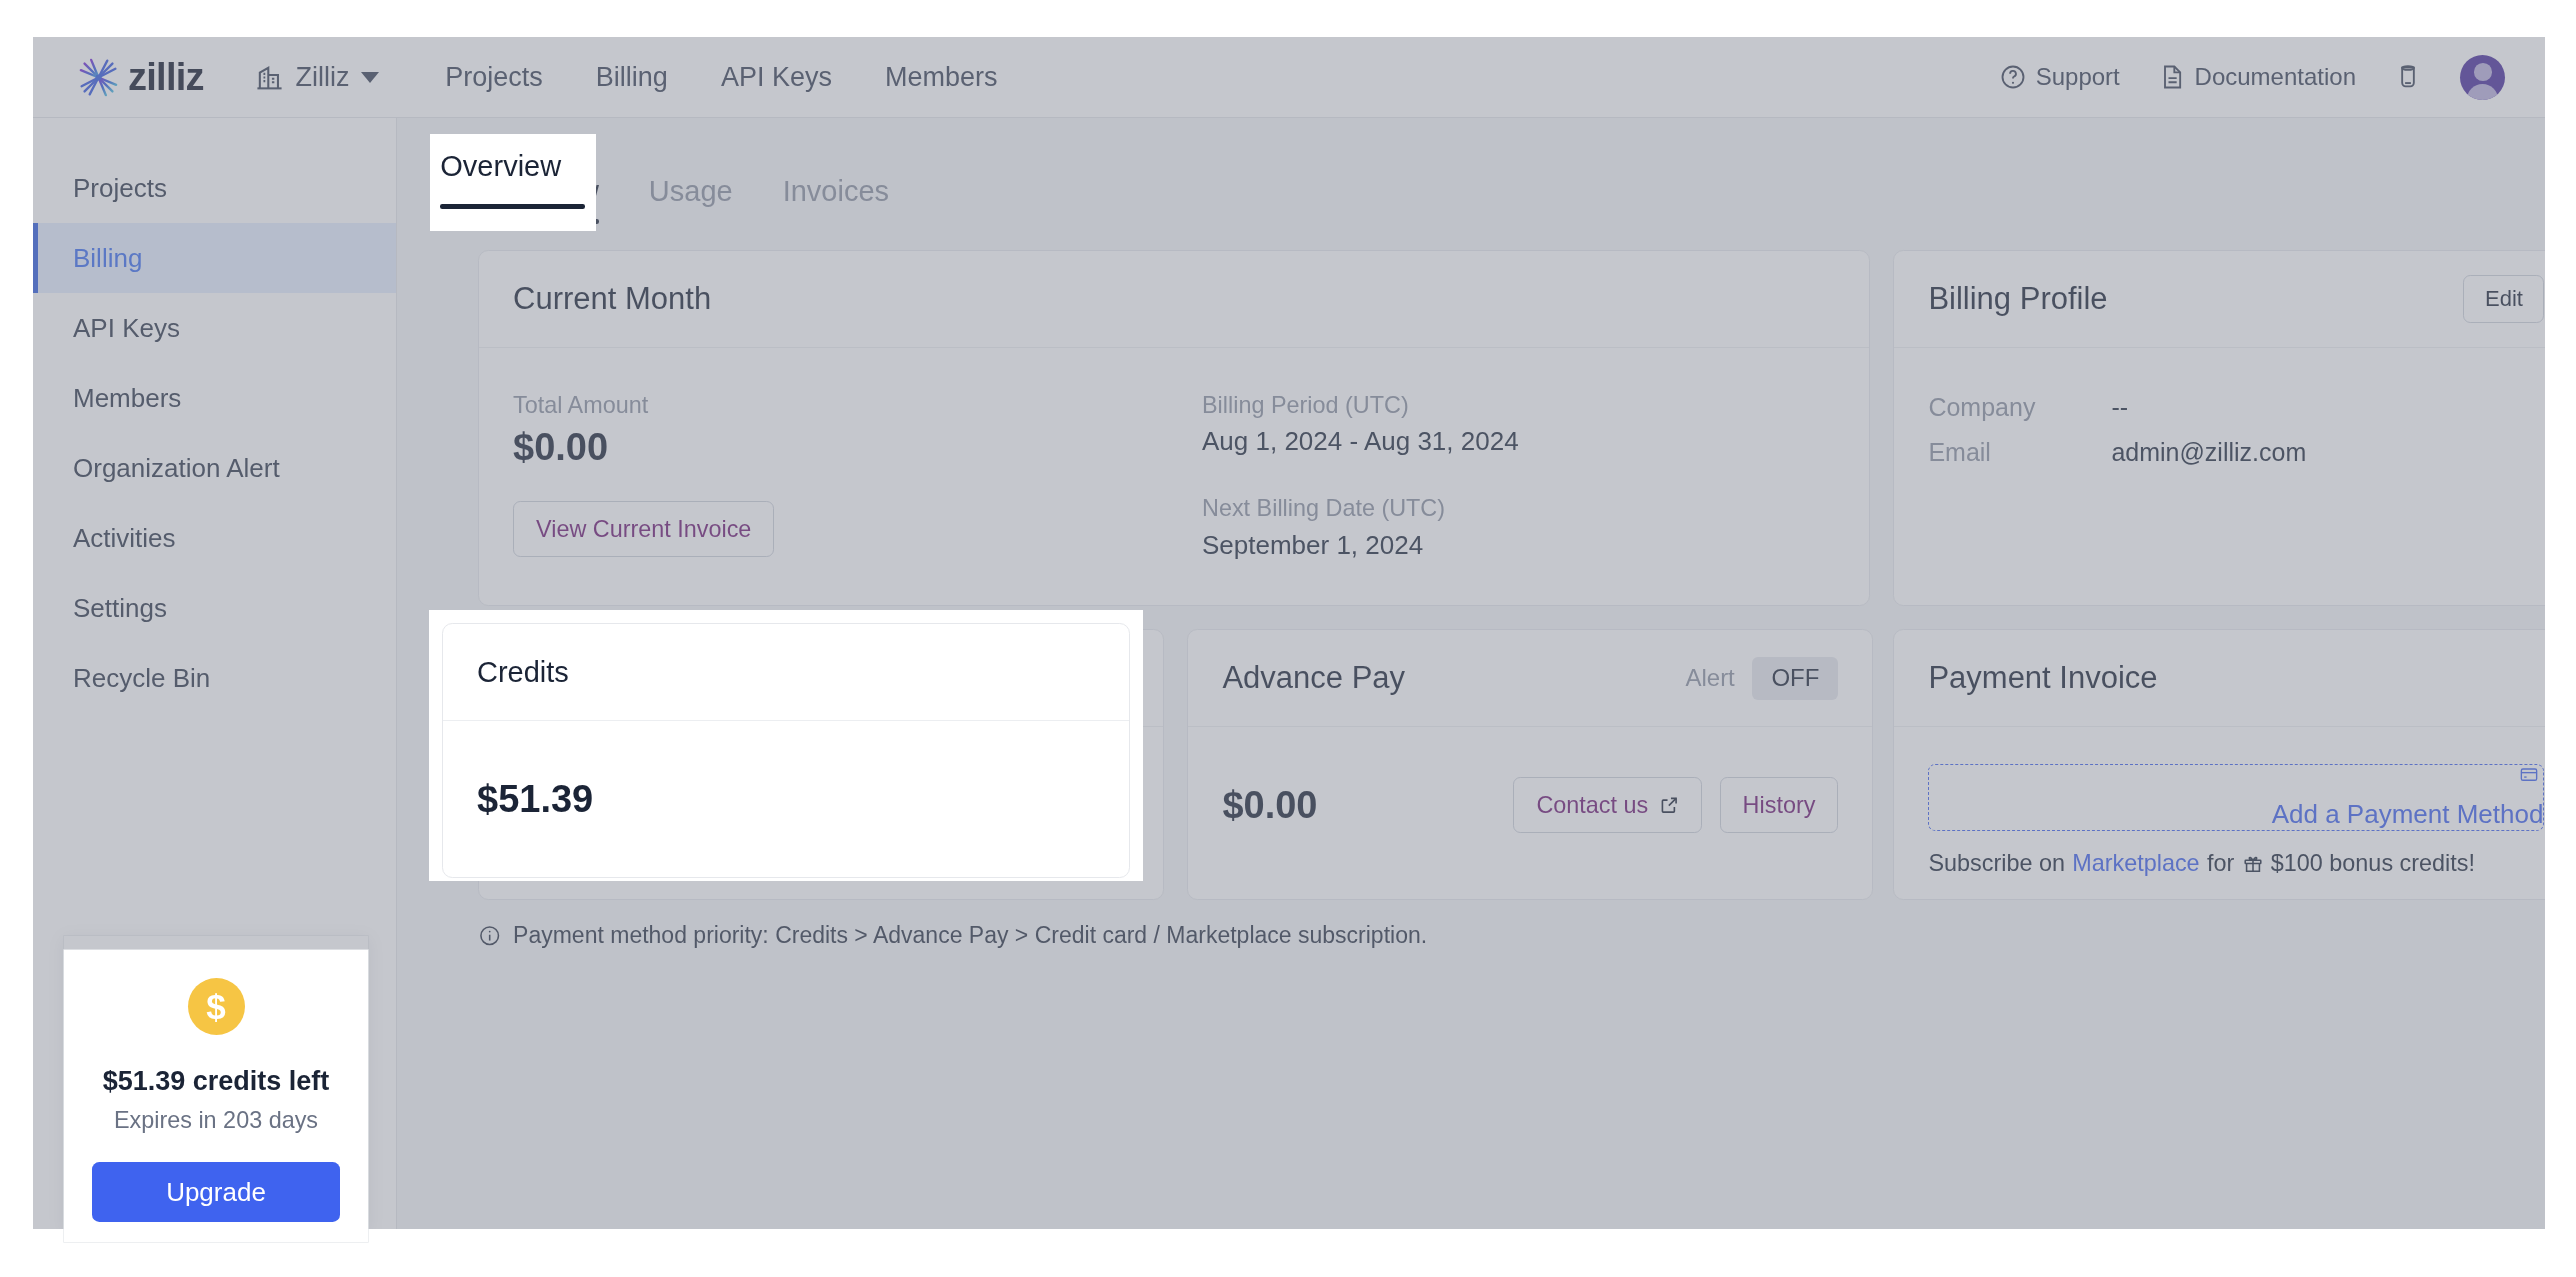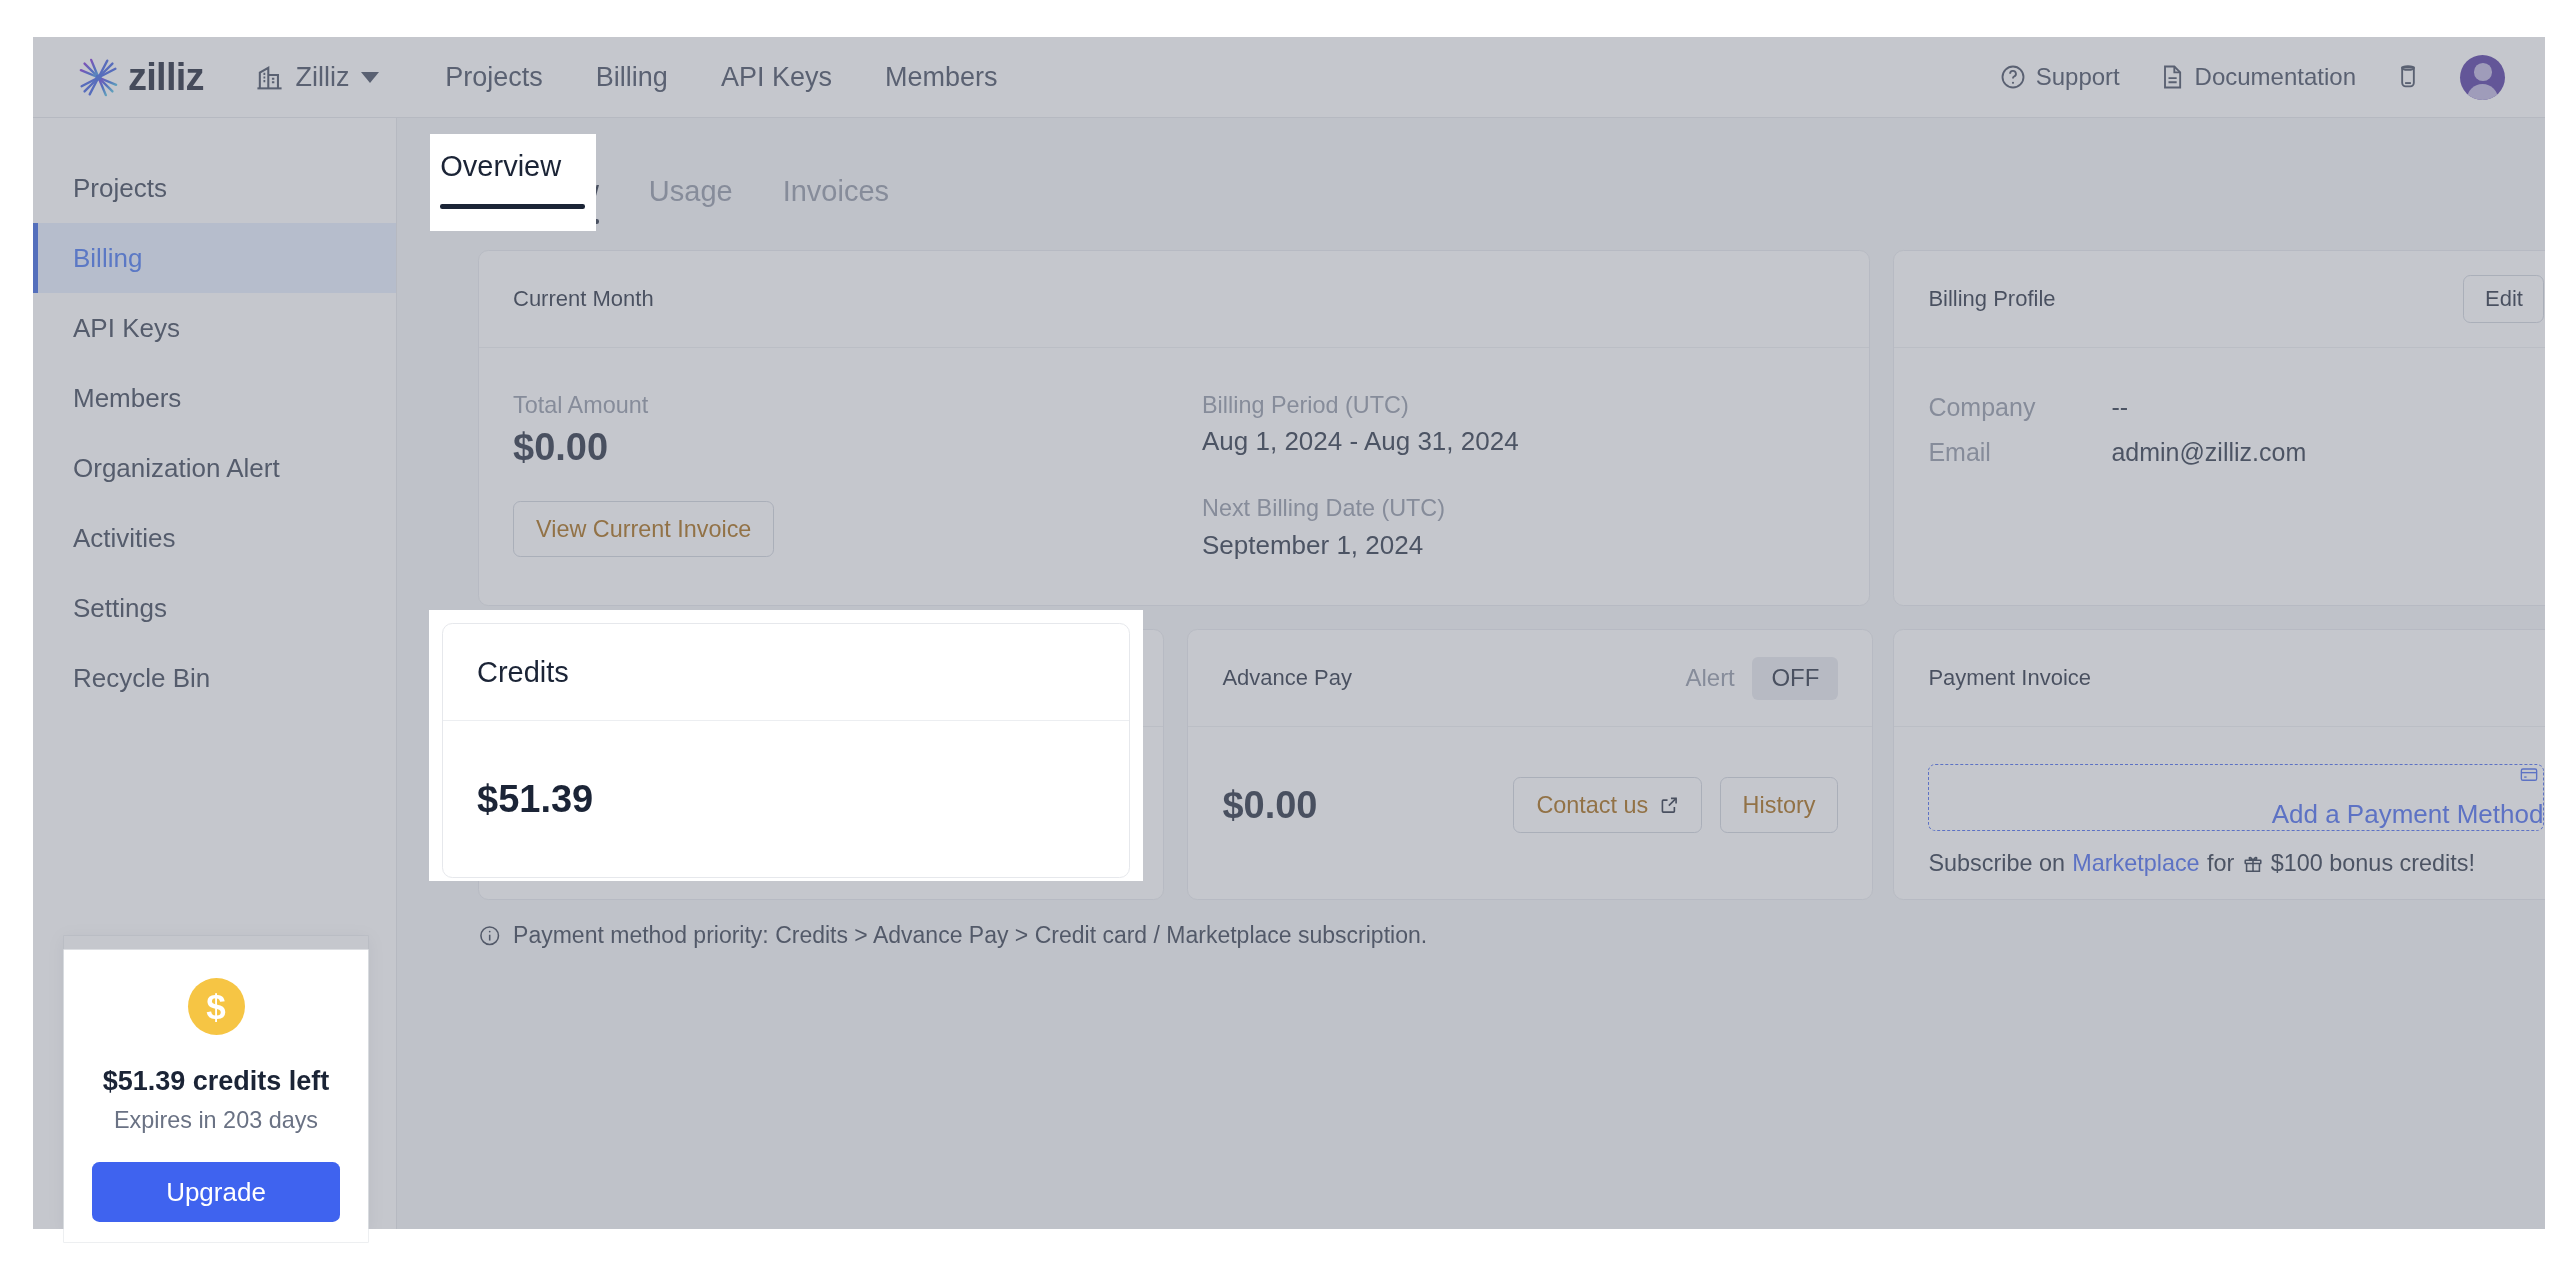--- a/index.html
+++ b/index.html
@@ -138,34 +138,34 @@
     gap: 23.4px;
   }
   .card {
     background: #ffffff; border: 0.7px solid #e6e8ec; border-radius: 10.3px;
     overflow: hidden; display: flex; flex-direction: column;
   }
   .card-head {
     height: 97px; display: flex; align-items: center;
     padding: 0 34px; border-bottom: 0.7px solid #eceef1;
   }
-  .card-title { font-size: 22px; color: #1b2436; }
+  .card-title { font-size: 31px; color: #1b2436; }
   .card-body { flex: 1; padding: 0 34px; position: relative; }
 
   .label-muted { font-size: 23.4px; color: #8b92a1; }
   .value-big { font-size: 38px; color: #1b2436; font-weight: 700; margin-top: 7.3px; }
   .value-reg { font-size: 26px; color: #212b3d; margin-top: 7.3px; }
 
   .cm-cols { display: flex; padding-top: 44px; }
   .cm-left { width: 689px; }
   .cm-right { flex: 1; }
   .ghost-btn {
     margin-top: 32px; height: 56px; padding: 0 22px;
     background: #ffffff; border: 0.7px solid #cdd2db; border-radius: 7.3px;
-    font-size: 23.4px; color: #a16207; font-family: inherit; cursor: pointer;
+    font-size: 23.4px; color: #701a75; font-family: inherit; cursor: pointer;
     display: inline-flex; align-items: center; gap: 10.3px;
   }
 
   .row-kv { display: flex; margin-top: 0; }
   .row-kv + .row-kv { margin-top: 16px; }
   .kv-k { width: 183px; font-size: 25px; color: #8b92a1; }
   .kv-v { font-size: 25px; color: #212b3d; }
 
   .head-right { margin-left: auto; display: flex; align-items: center; gap: 17.6px; }
   .edit-btn {

